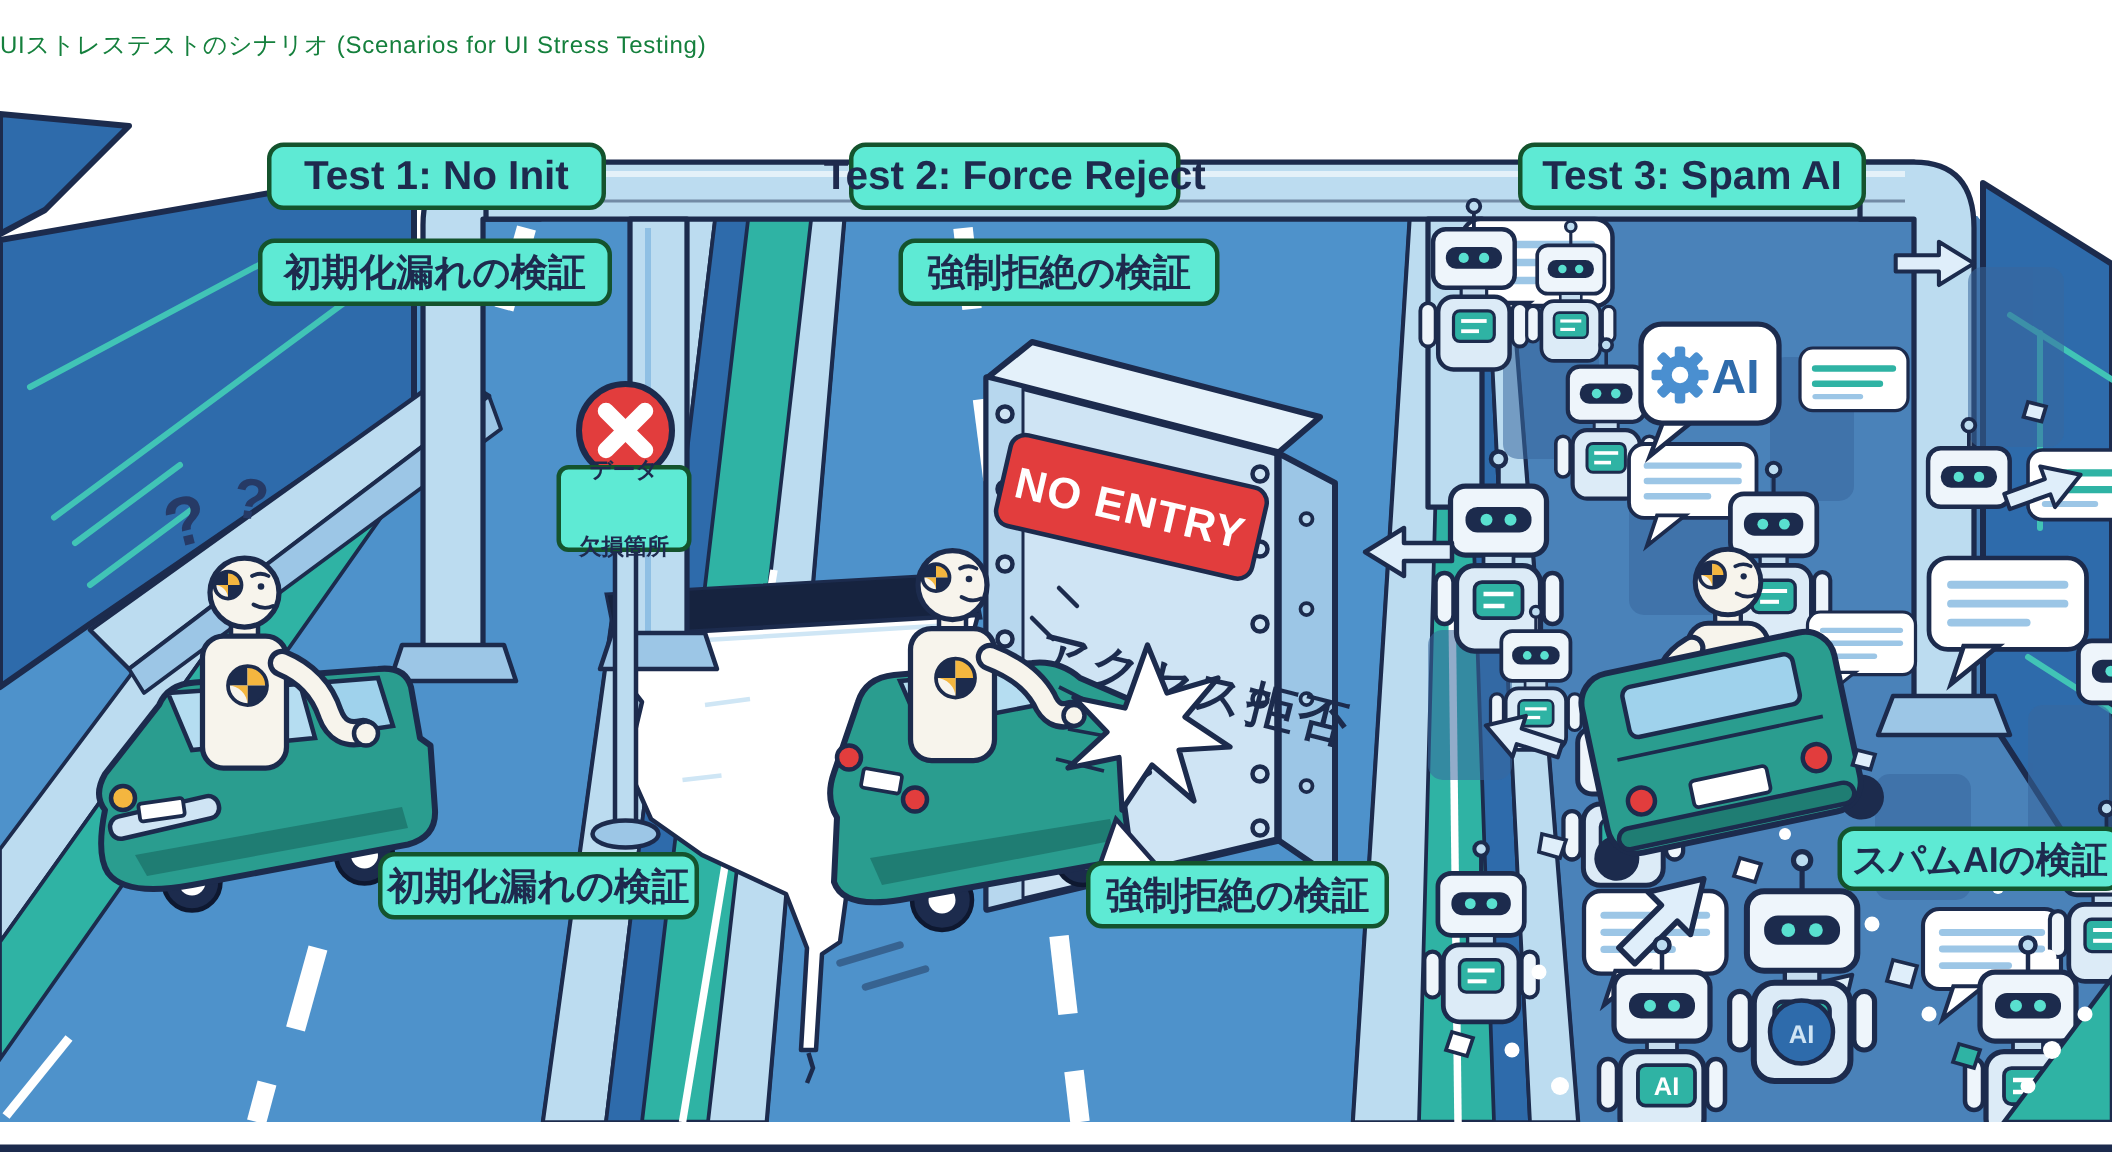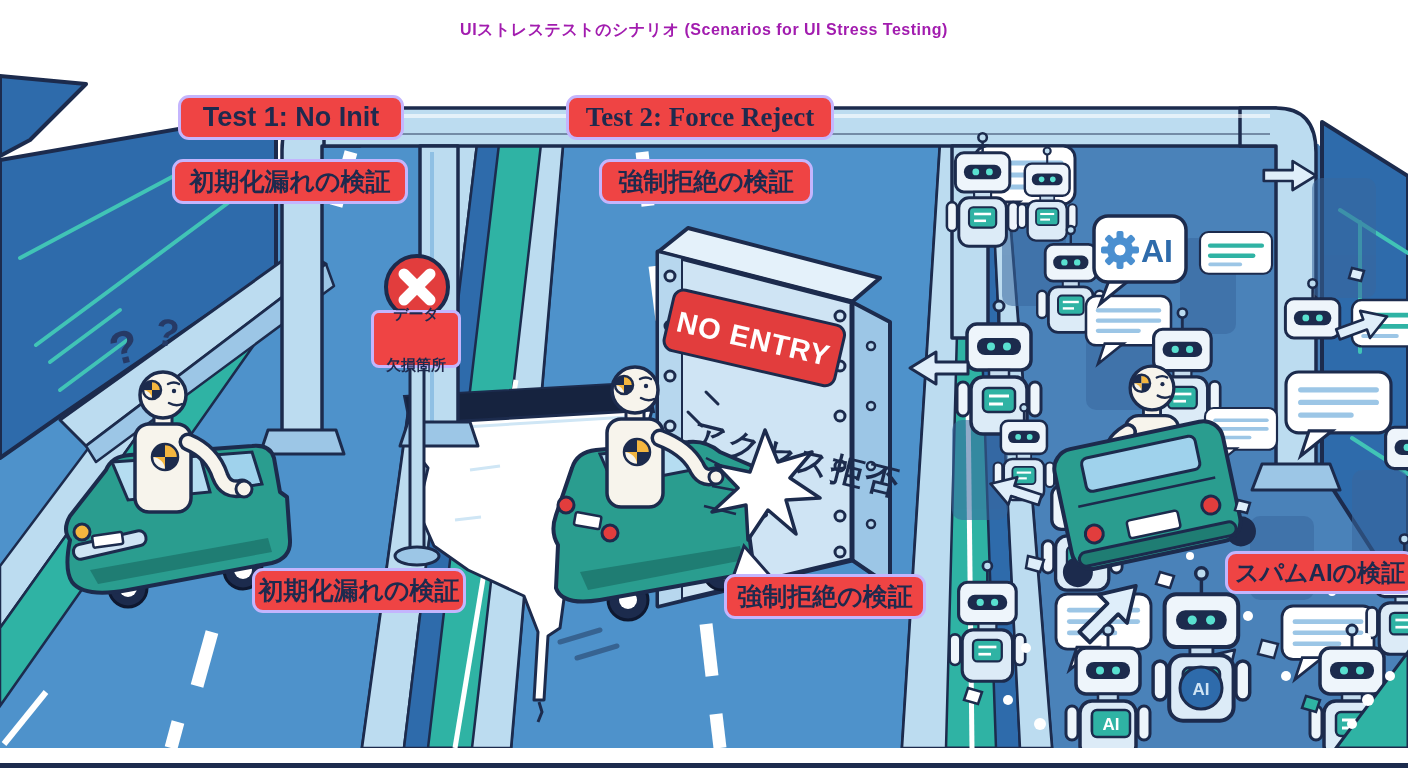--- a/index.html
+++ b/index.html
@@ -1,29 +1,29 @@
 <!DOCTYPE html>
 <html><head>
 <meta charset="utf-8">
 <style>
   html,body{margin:0;padding:0;background:#fff;}
   .stage{position:relative;width:1408px;height:768px;overflow:hidden;background:#fff;
          font-family:"Liberation Sans",sans-serif;}
   .stage svg{position:absolute;left:0;top:0;}
   svg text{font-family:"Liberation Sans","DejaVu Sans",sans-serif;font-weight:bold;}
-  .page-title{position:absolute;top:20px;left:0;width:100%;text-align:center;
-_    font-size:34px;font-weight:bold;color:#a21caf;letter-spacing:.5px;}
-  .box{position:absolute;box-sizing:border-box;background:#ef4444;border:3px solid #c4b5fd;
+  .page-title{position:absolute;top:20px;left:0;width:100%;
+_    font-size:34px;font-weight:normal;color:#15803d;letter-spacing:.5px;}
+  .box{position:absolute;box-sizing:border-box;background:#5eead4;border:3px solid #14532d;
        border-radius:11px;display:flex;align-items:center;justify-content:center;
        font-weight:bold;color:#1e2a4e;white-space:nowrap;}
   .en{font-size:27px;}
   .jp{font-size:25px;}
   .t1en{left:178px;top:95px;width:226px;height:45px;}
   .t1jp{left:172px;top:159px;width:236px;height:45px;}
-  .t2en{left:566px;top:95px;width:268px;height:45px;font-family:Liberation Serif, serif;}
+  .t2en{left:566px;top:95px;width:221px;height:45px;}
   .t2jp{left:599px;top:159px;width:214px;height:45px;}
   .t3en{left:1012px;top:95px;width:232px;height:45px;}
   .t3jp{left:997px;top:159px;width:282px;height:45px;}
   .b1{left:252px;top:568px;width:214px;height:45px;font-size:25px;}
   .b2{left:724px;top:574px;width:202px;height:45px;font-size:25px;}
   .b3{left:1212px;top:551px;width:190px;height:43px;font-size:24px;margin-left:13px;}
   .sign-board{left:371px;top:310px;width:90px;height:58px;border-radius:8px;
       flex-direction:column;font-size:15px;line-height:1.3;border-width:3px;gap:32px;}
 </style>
 </head>
@@ -391,20 +391,21 @@
   <rect x="0" y="748" width="1408" height="20" fill="#fff"></rect>
   <rect x="0" y="763" width="1408" height="5" fill="#1c2b4d"></rect>
 </svg>
 
 <div class="page-title">UIストレステストのシナリオ (Scenarios for UI Stress Testing)</div>
 
 <div class="box en t1en">Test 1: No Init</div>
 <div class="box jp t1jp">初期化漏れの検証</div>
 <div class="box en t2en">Test 2: Force Reject</div>
 <div class="box jp t2jp">強制拒絶の検証</div>
+<div class="box en t3en">Test 3: Spam AI</div>
 
 <div class="box b1">初期化漏れの検証</div>
 <div class="box b2">強制拒絶の検証</div>
 <div class="box b3">スパムAIの検証</div>
 
 <div class="box sign-board">
   <span>データ</span>
   <span>欠損箇所</span>
 </div>
 

